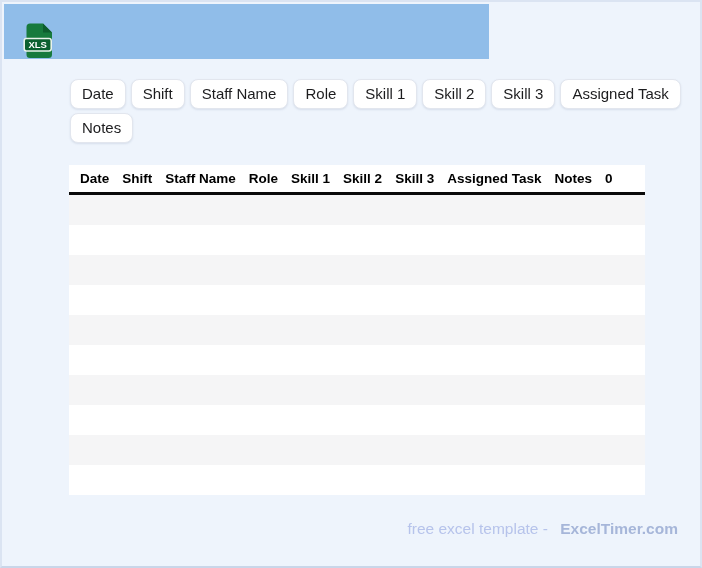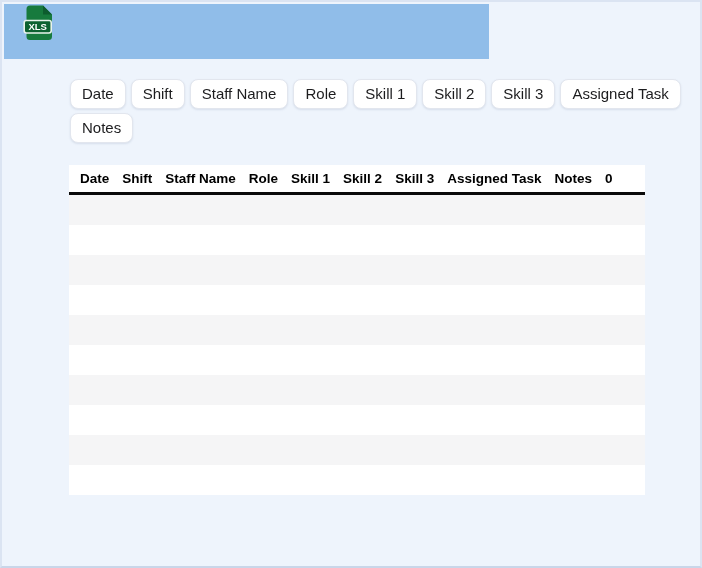--- a/index.html
+++ b/index.html
@@ -16,21 +16,21 @@
     overflow: hidden;
   }
 
   
   .header-bar {
     position: absolute;
     left: 2px; top: 2px;
     width: 485px; height: 55px;
     background: #90bde9;
     display: flex;
-    align-items: flex-start;
+    align-items: flex-end;
     padding-left: 19px;
     box-sizing: border-box;
   }
   .header-title {
     color: #ffffff;
     font-size: 20px;
     font-weight: 500;
     margin-left: 14px;
     letter-spacing: 0.2px;
     white-space: nowrap;
@@ -142,14 +142,18 @@
         <div class="sheet-row"></div>
         <div class="sheet-row"></div>
         <div class="sheet-row"></div>
         <div class="sheet-row"></div>
         <div class="sheet-row"></div>
         <div class="sheet-row"></div>
         <div class="sheet-row"></div>
       </div>
   </div>
 
+  <div class="footer">
+    <span class="footer-text">free excel template -</span>
+    <span class="footer-brand">ExcelTimer.com</span>
+  </div>
 
 </div>
 
 </body></html>

